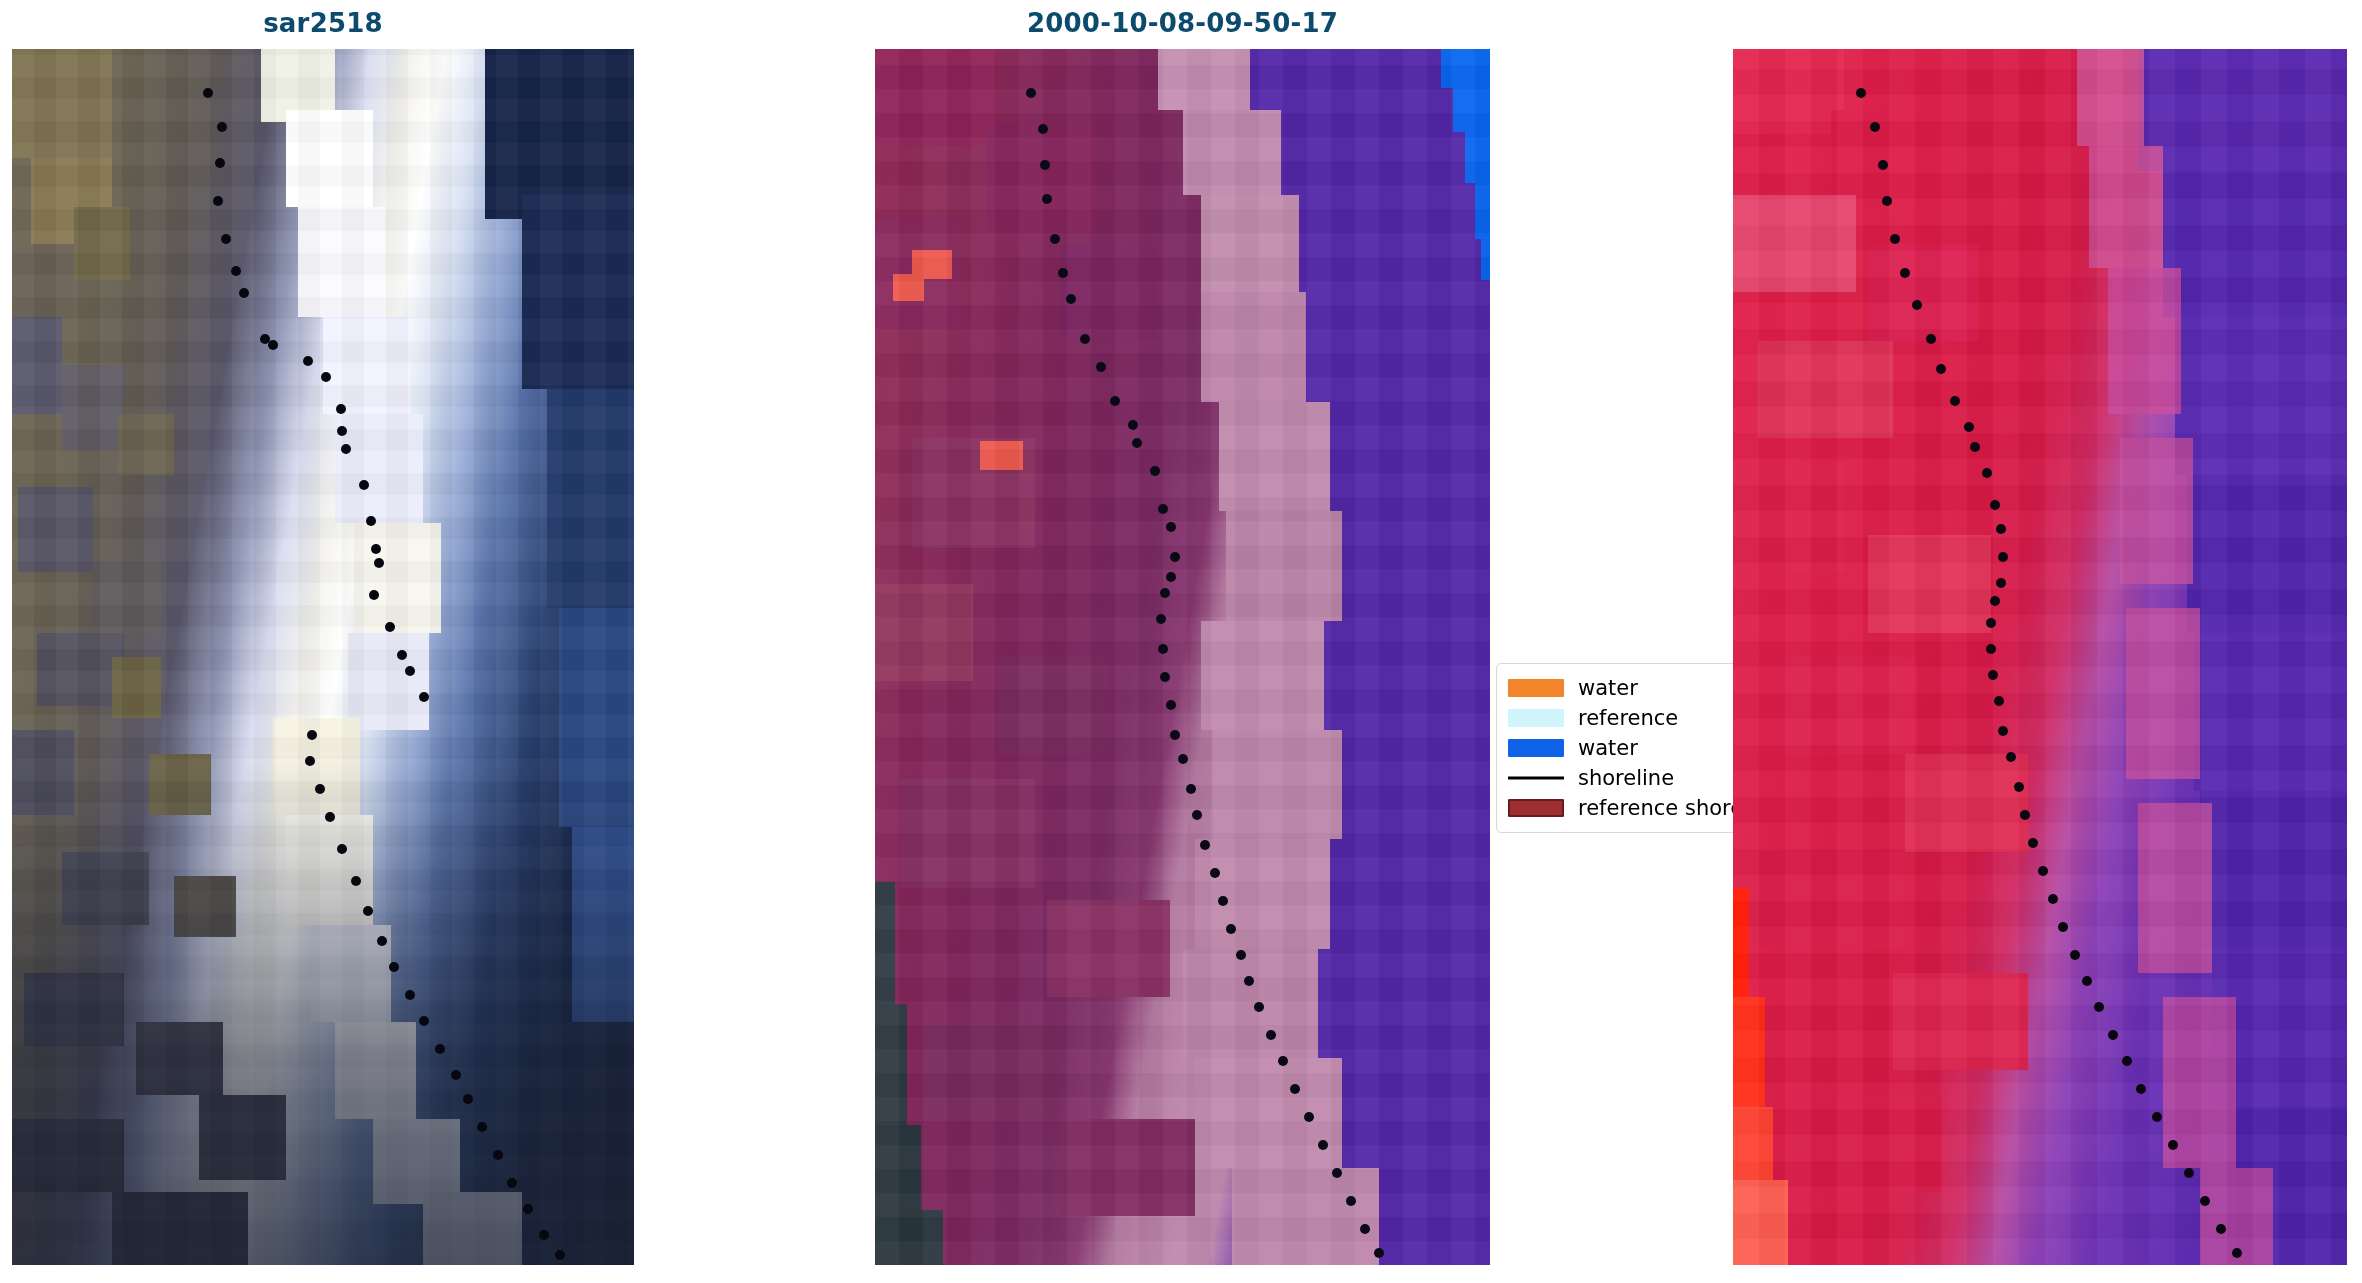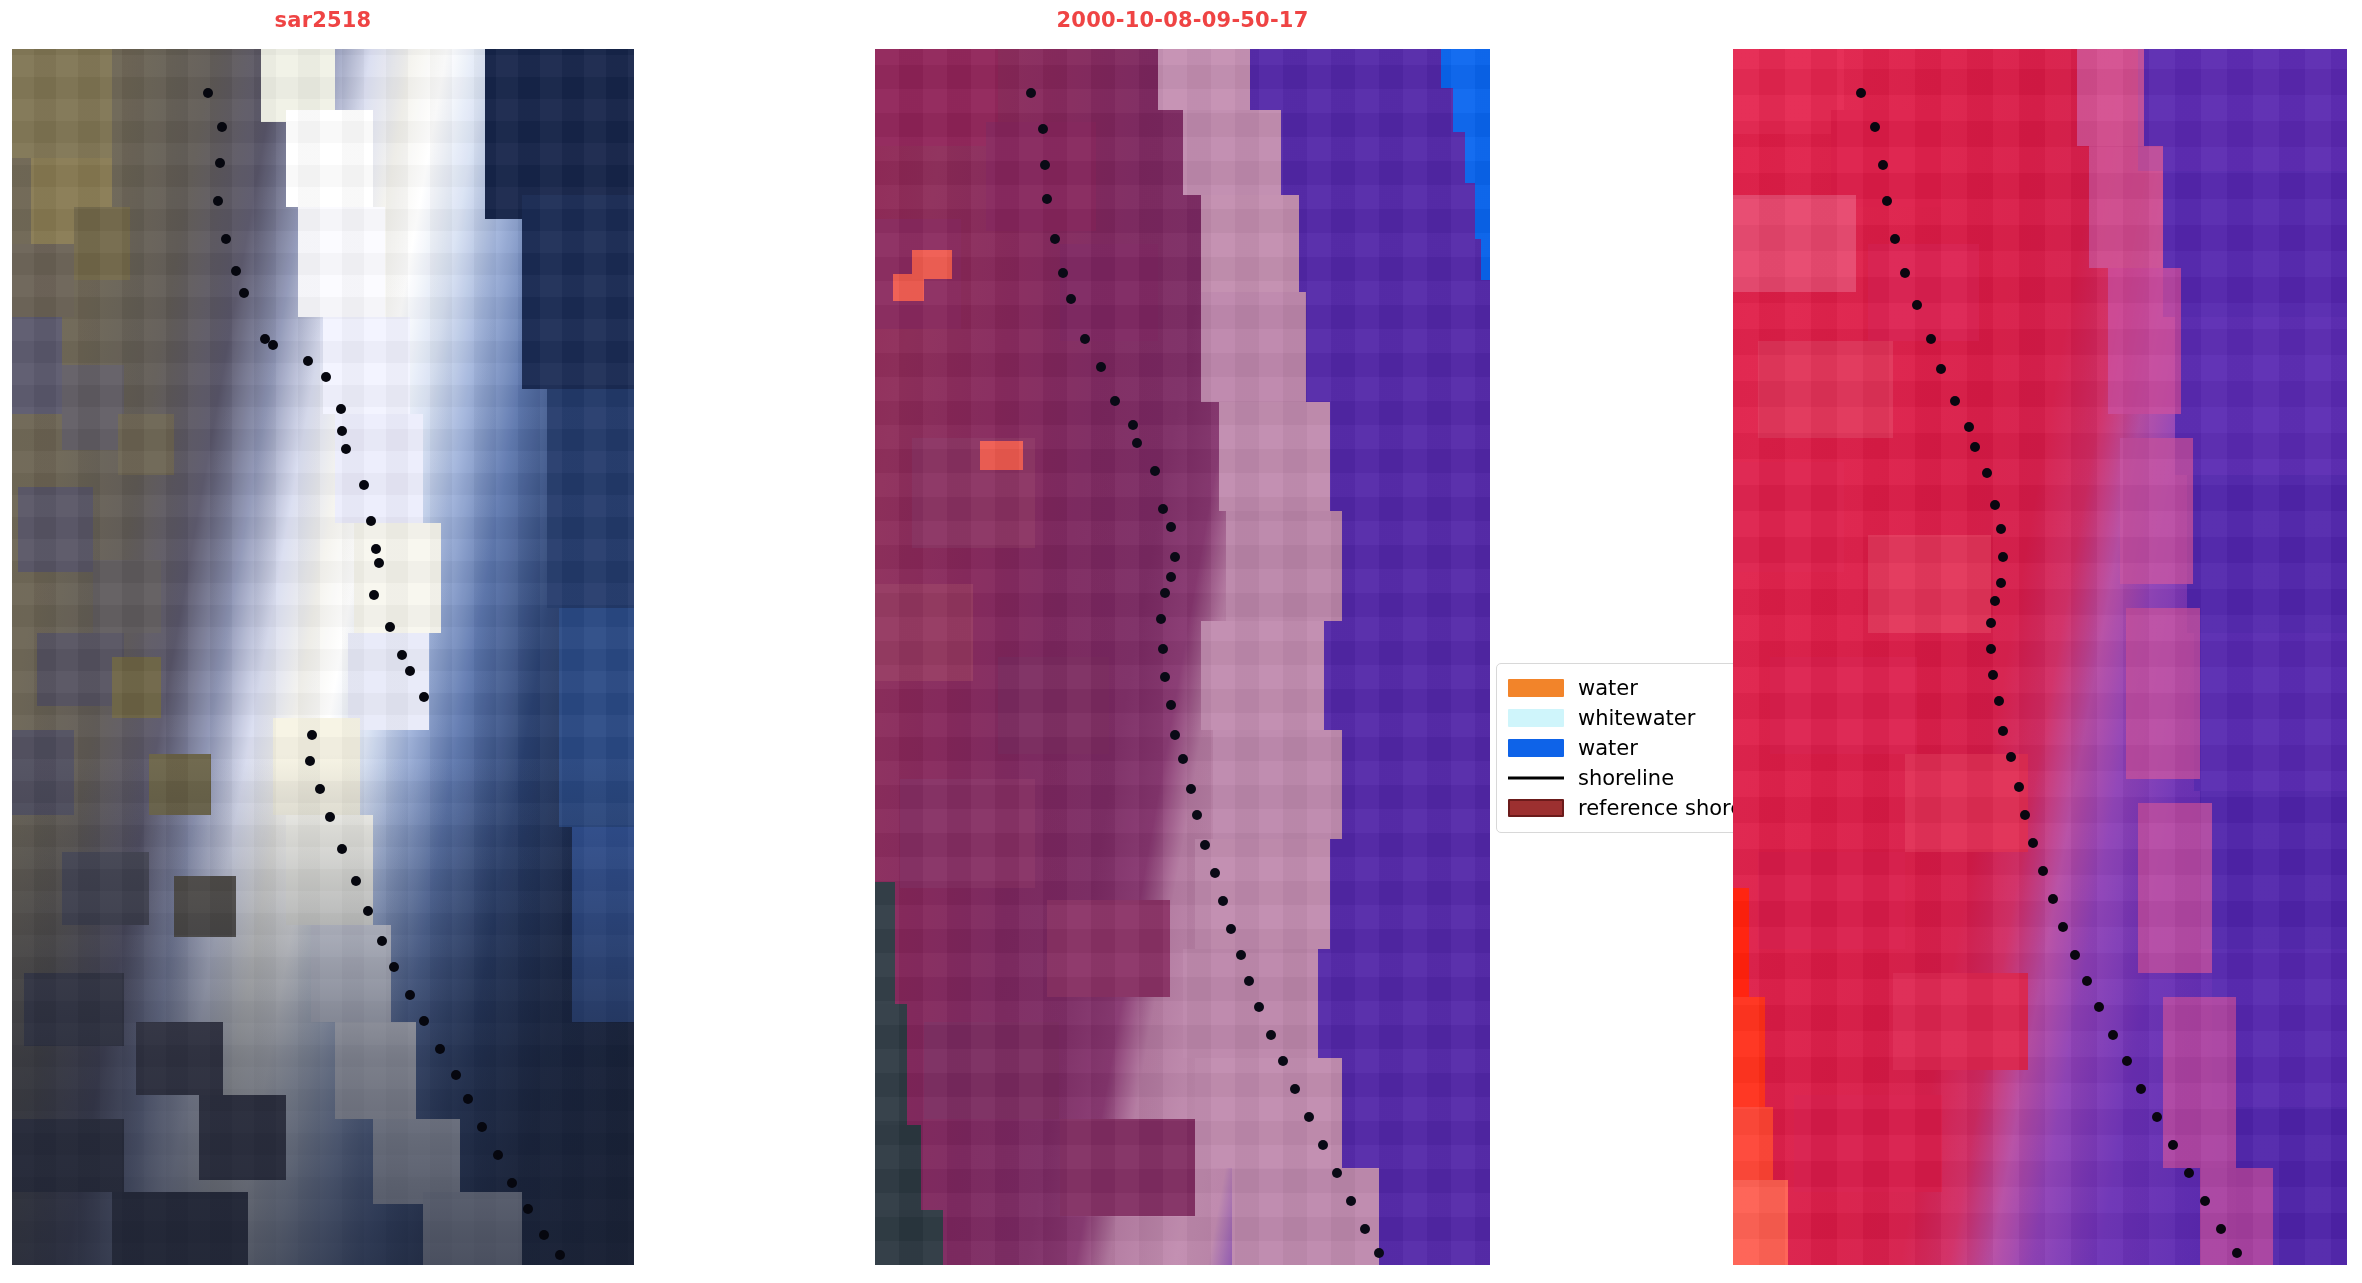--- a/index.html
+++ b/index.html
@@ -3,21 +3,21 @@
 <meta charset="utf-8">
 <style>
   html,body{margin:0;padding:0;background:#ffffff;}
   body{width:2362px;height:1283px;position:relative;overflow:hidden;
        font-family:"DejaVu Sans","Liberation Sans",sans-serif;}
 
   .figure{position:absolute;inset:0;background:#fff;}
 
   .panel-title{
     position:absolute;text-align:center;font-weight:bold;
-    font-size:21px;color:#ef4444;letter-spacing:.2px;
+    font-size:26px;color:#0c4a6e;letter-spacing:.2px;
     font-family:"DejaVu Sans","Liberation Sans",sans-serif;
   }
 
   .panel{position:absolute;overflow:hidden;background:#000;}
 
   
   #panel-sar .base{
     position:absolute;inset:0;
     background:
       
@@ -316,21 +316,21 @@
     </svg>
   </div>
 
   <div id="legend" style="left:1496px;top:663px;width:290px;">
     <div class="legend-row">
       <span class="legend-key swatch" style="background:#f2842a;"></span>
       <span class="legend-label">water</span>
     </div>
     <div class="legend-row">
       <span class="legend-key swatch" style="background:#cff5fb;"></span>
-      <span class="legend-label">whitewater</span>
+      <span class="legend-label">reference</span>
     </div>
     <div class="legend-row">
       <span class="legend-key swatch" style="background:#0e63e8;"></span>
       <span class="legend-label">water</span>
     </div>
     <div class="legend-row">
       <span class="legend-key line"></span>
       <span class="legend-label">shoreline</span>
     </div>
     <div class="legend-row">

